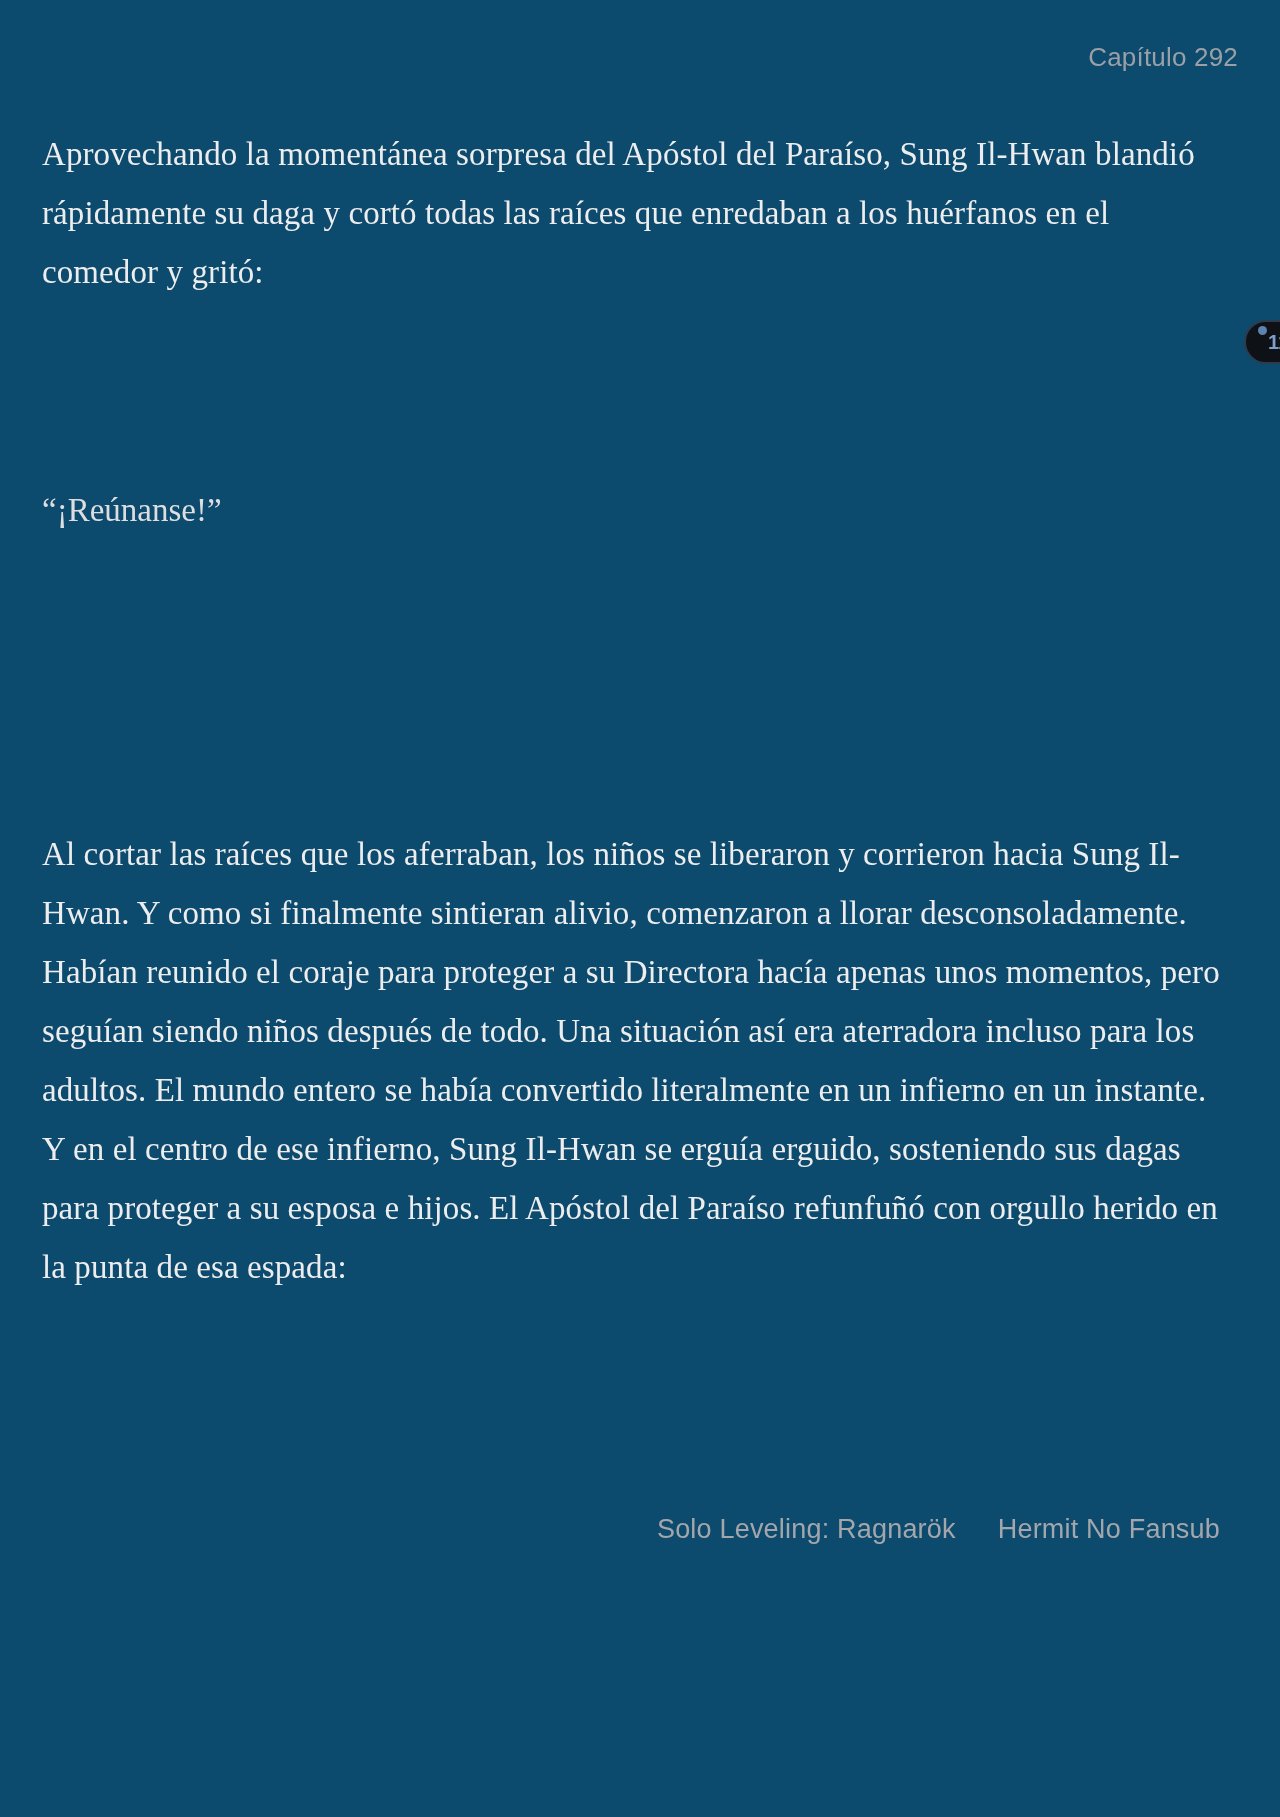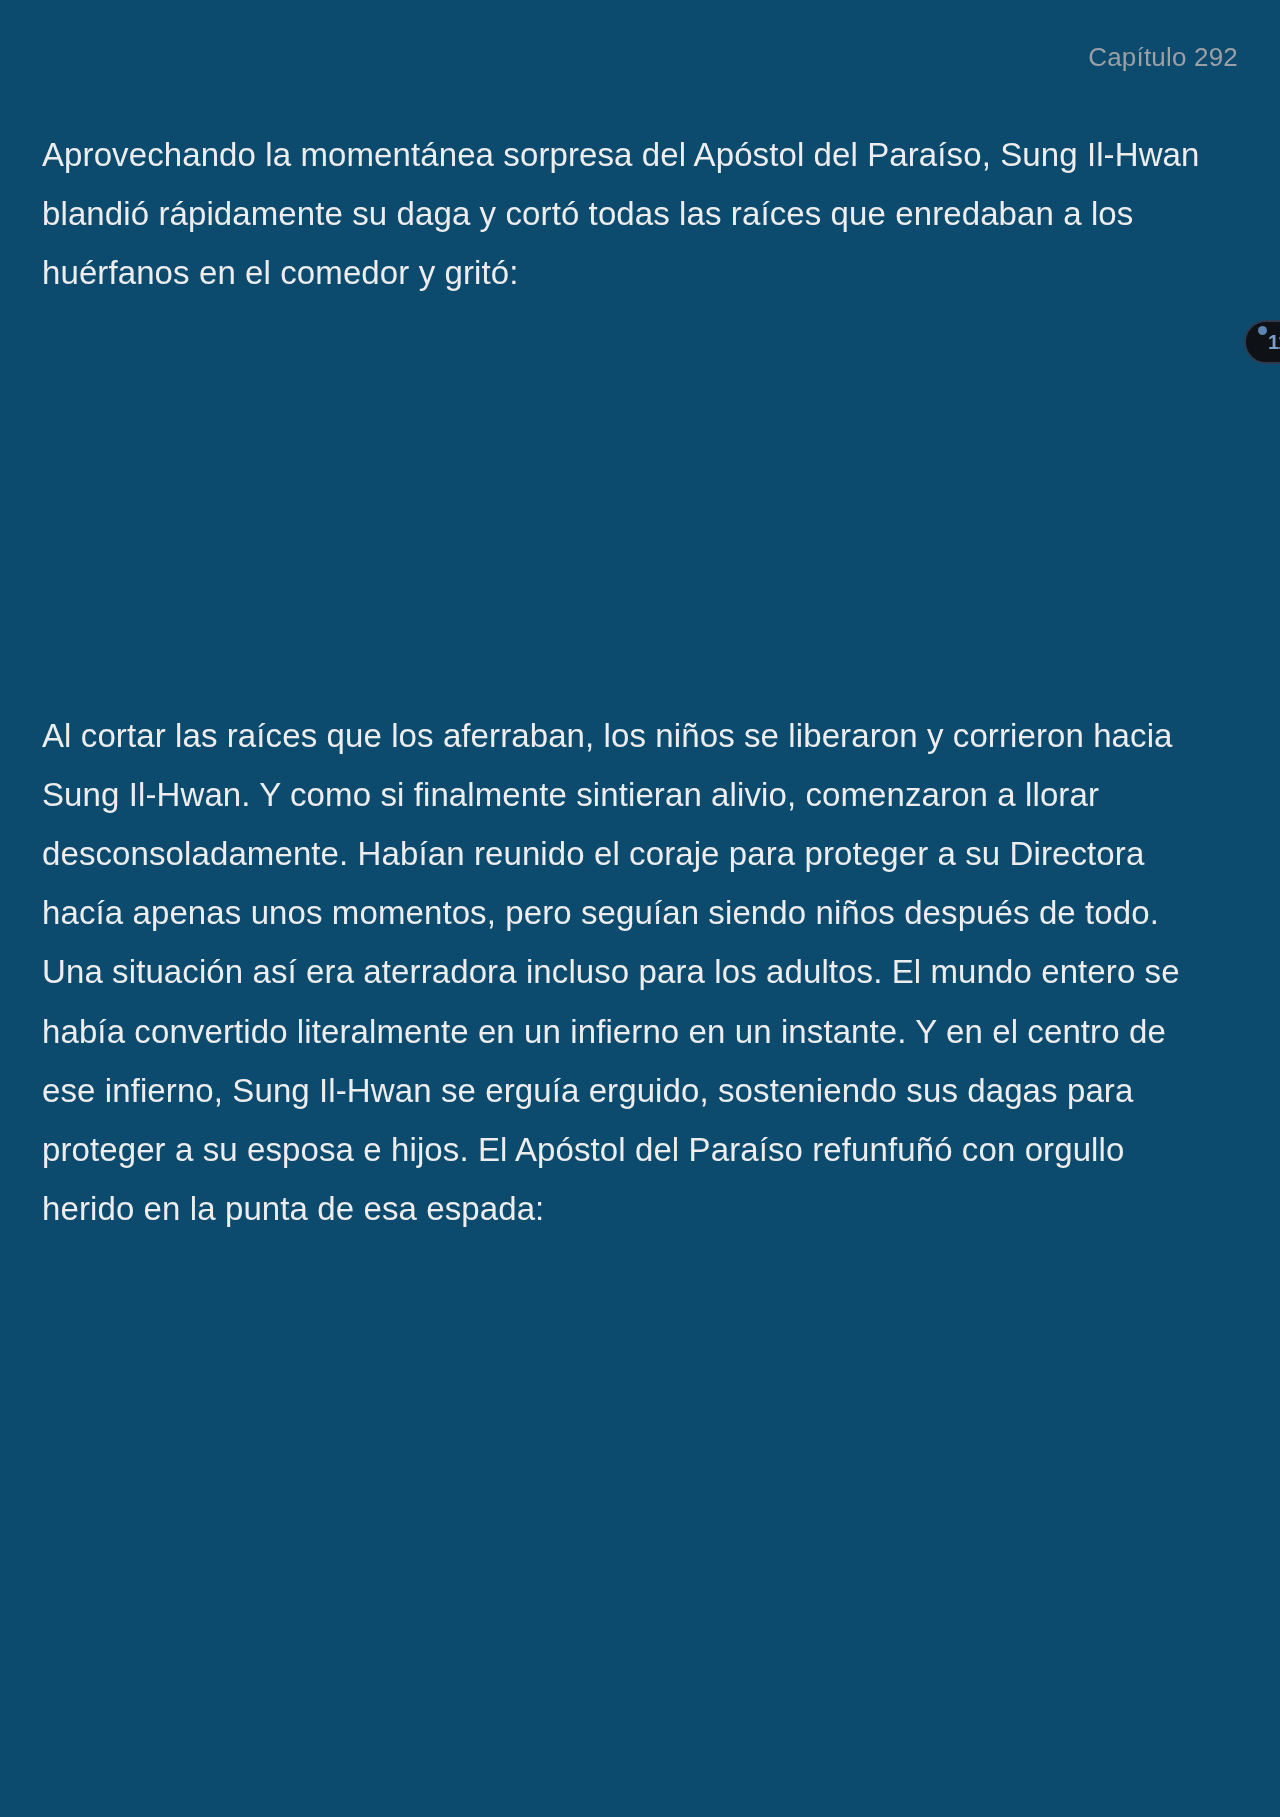--- a/index.html
+++ b/index.html
@@ -35,20 +35,21 @@
     line-height: 1.2;
     white-space: nowrap;
   }
 
   
   .reader {
     position: absolute;
     top: 92px;
     left: 42px;
     width: 1180px;
+    font-family: Liberation Serif, serif;
   }
 
   .para {
     font-size: 33px;
     line-height: 1.79;
     color: #ededee;
     letter-spacing: 0.1px;
     max-width: 1180px;
     font-weight: 400;
   }
@@ -120,28 +121,33 @@
 <div class="page">
 
   <div class="chapter-label">Capítulo 292</div>
 
   <div class="reader">
 
     <p class="para">Aprovechando la momentánea sorpresa del Apóstol del Paraíso, Sung Il-Hwan blandió rápidamente su daga y cortó todas las raíces que enredaban a los huérfanos en el comedor y gritó:</p>
 
     <div class="gap-lg"></div>
 
+    <p class="quote">“¡Reúnanse!”</p>
 
     <div class="gap-md"></div>
 
 
     <div class="gap-xl"></div>
 
     <p class="para">Al cortar las raíces que los aferraban, los niños se liberaron y corrieron hacia Sung Il-Hwan. Y como si finalmente sintieran alivio, comenzaron a llorar desconsoladamente. Habían reunido el coraje para proteger a su Directora hacía apenas unos momentos, pero seguían siendo niños después de todo. Una situación así era aterradora incluso para los adultos. El mundo entero se había convertido literalmente en un infierno en un instante. Y en el centro de ese infierno, Sung Il-Hwan se erguía erguido, sosteniendo sus dagas para proteger a su esposa e hijos. El Apóstol del Paraíso refunfuñó con orgullo herido en la punta de esa espada:</p>
   </div>
 
   <div class="side-bubble">
     <span class="dot"></span>
     <span class="count">11</span>
   </div>
 
+  <div class="footer">
+    <span class="footer-item">Solo Leveling: Ragnarök</span>
+    <span class="footer-item">Hermit No Fansub</span>
+  </div>
 
 </div>
 
 </body></html>

